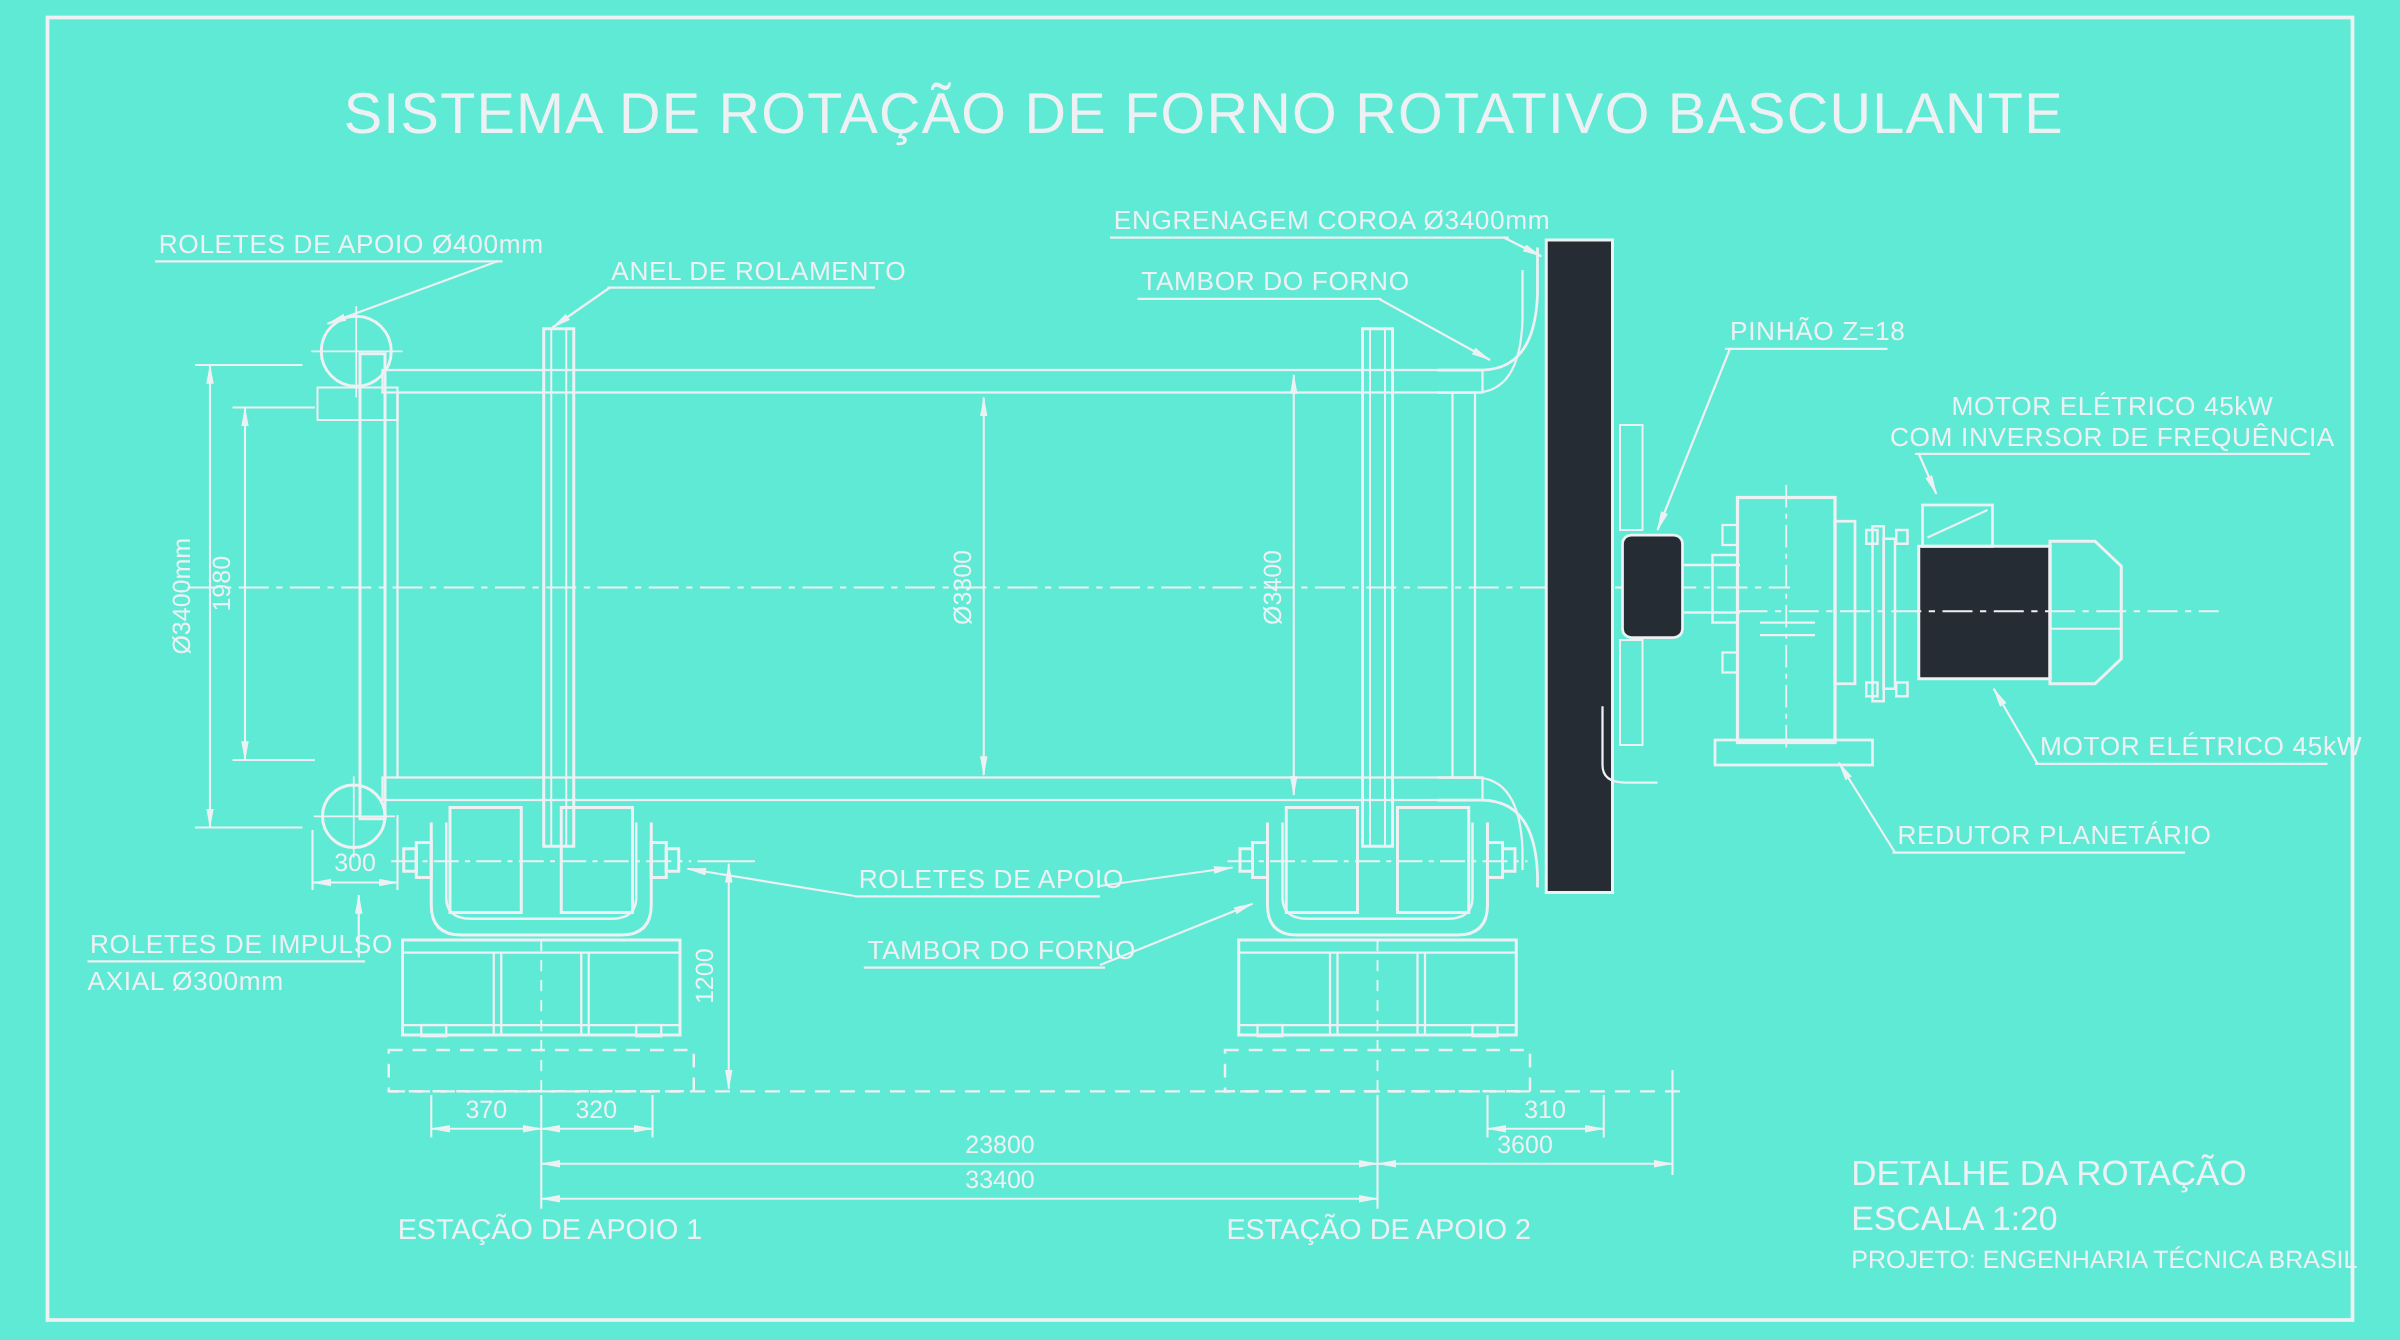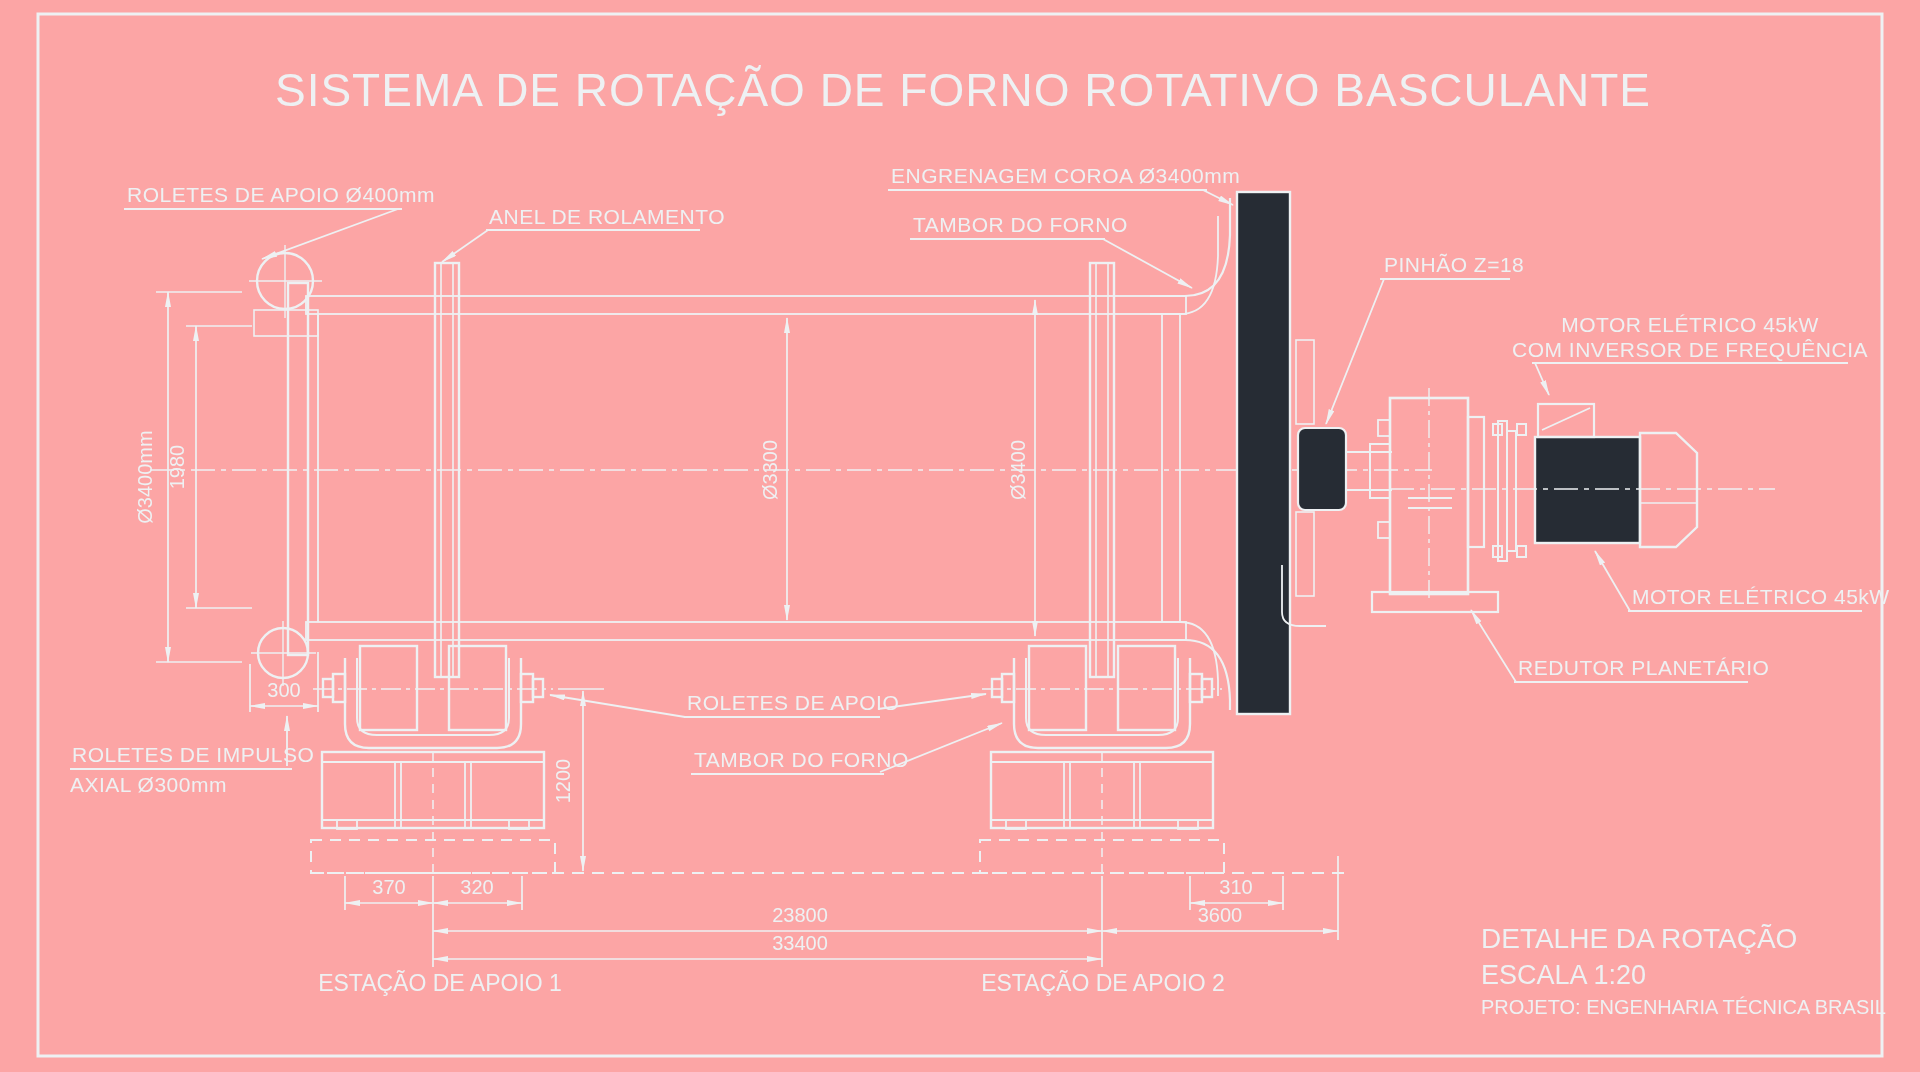--- a/index.html
+++ b/index.html
@@ -1,16 +1,16 @@
 <!DOCTYPE html>
 <html><head>
 <meta charset="utf-8">
 <style>
   html,body{margin:0;padding:0;background:#1d2229;}
-  .stage{position:relative;width:1920px;height:1072px;background:#fca5a5;overflow:hidden;
+  .stage{position:relative;width:1920px;height:1072px;background:#5eead4;overflow:hidden;
          font-family:"Liberation Sans", sans-serif;}
   svg{position:absolute;left:0;top:0;}
   text{fill:#eef1f3;font-family:"Liberation Sans", sans-serif;}
   .lbl{font-size:21px;letter-spacing:.5px;}
   .dim{font-size:20px;}
   .sta{font-size:23px;}
   .ttl{font-size:46px;letter-spacing:1px;}
   .tb1{font-size:28px;}
   .tb2{font-size:27px;}
   .tb3{font-size:20px;}

